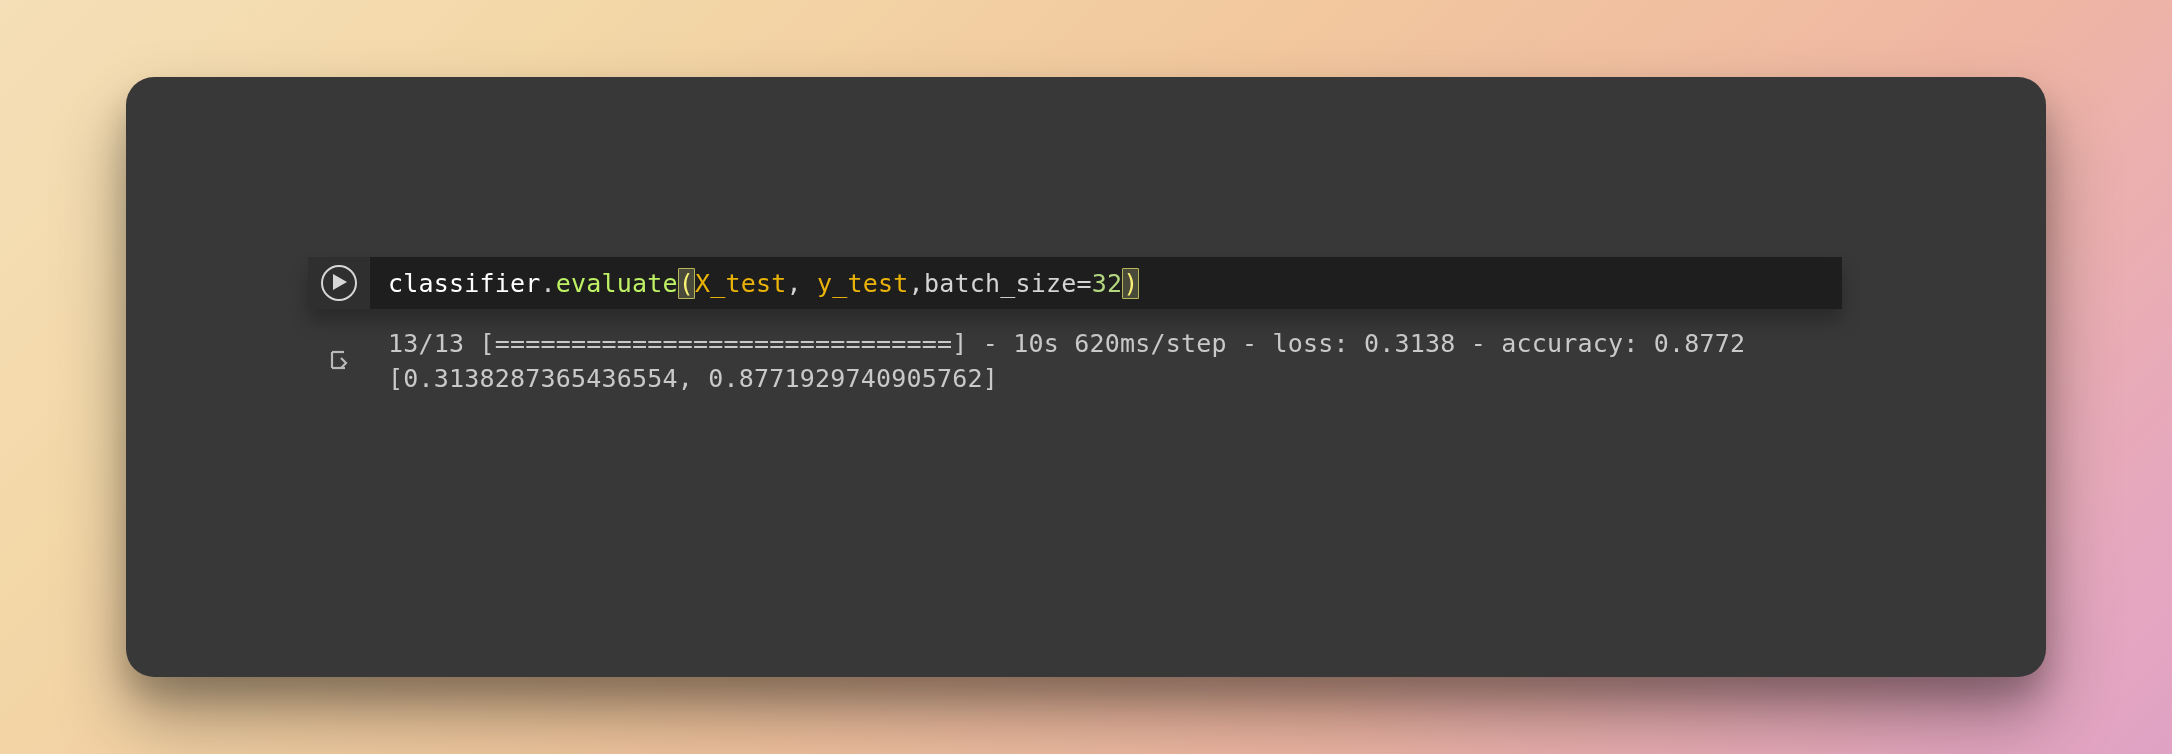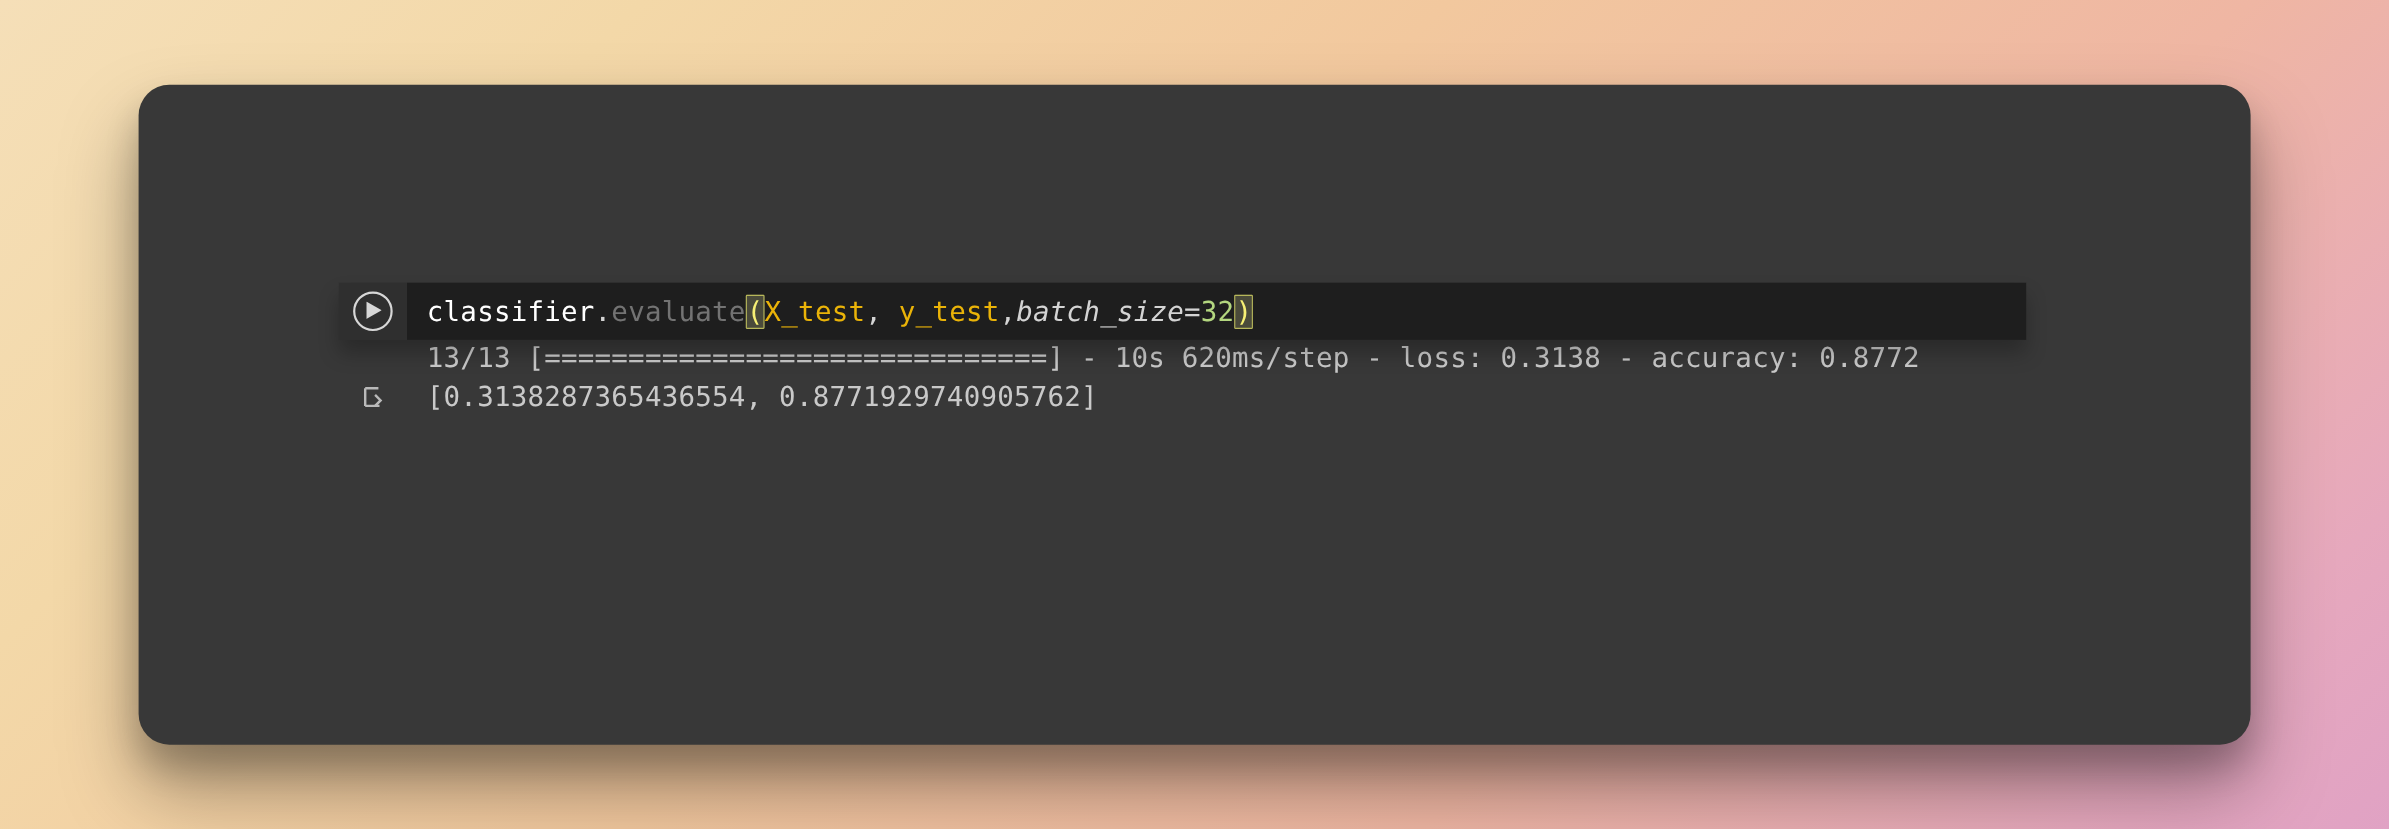--- a/index.html
+++ b/index.html
@@ -59,34 +59,35 @@
     padding-left: 18px;
   }
   .code-line {
     font-size: 25px;
     letter-spacing: 0.2px;
     color: #d4d4d4;
     white-space: pre;
   }
   .tok-obj { color: #ffffff; }
   .tok-dot { color: #d4d4d4; }
-  .tok-func { color: #737373; }
+  .tok-func { color: #bef264; }
   .paren-hl {
     color: #f7f074;
     background: #4a4a3a;
     border: 1px solid #b7b75a;
     padding: 0 0px;
     border-radius: 1px;
   }
   .tok-var { color: #eab308; }
-  .tok-kw { color: #d4d4d4; font-style: italic; }
+  .tok-kw { color: #d4d4d4; }
   .tok-num { color: #b3d67f; text-align: center; }
   .output-row {
     display: flex;
-    align-items: flex-end;
+    align-items: center;
+    margin-top: 18px;
     padding-left: 2px;
   }
   .out-gutter {
     width: 58px;
     display: flex;
     align-items: flex-start;
     justify-content: center;
     padding-top: 2px;
   }
   .out-icon { width: 24px; height: 24px; stroke: #b9b9b9; fill: none; stroke-width: 2.2; }

